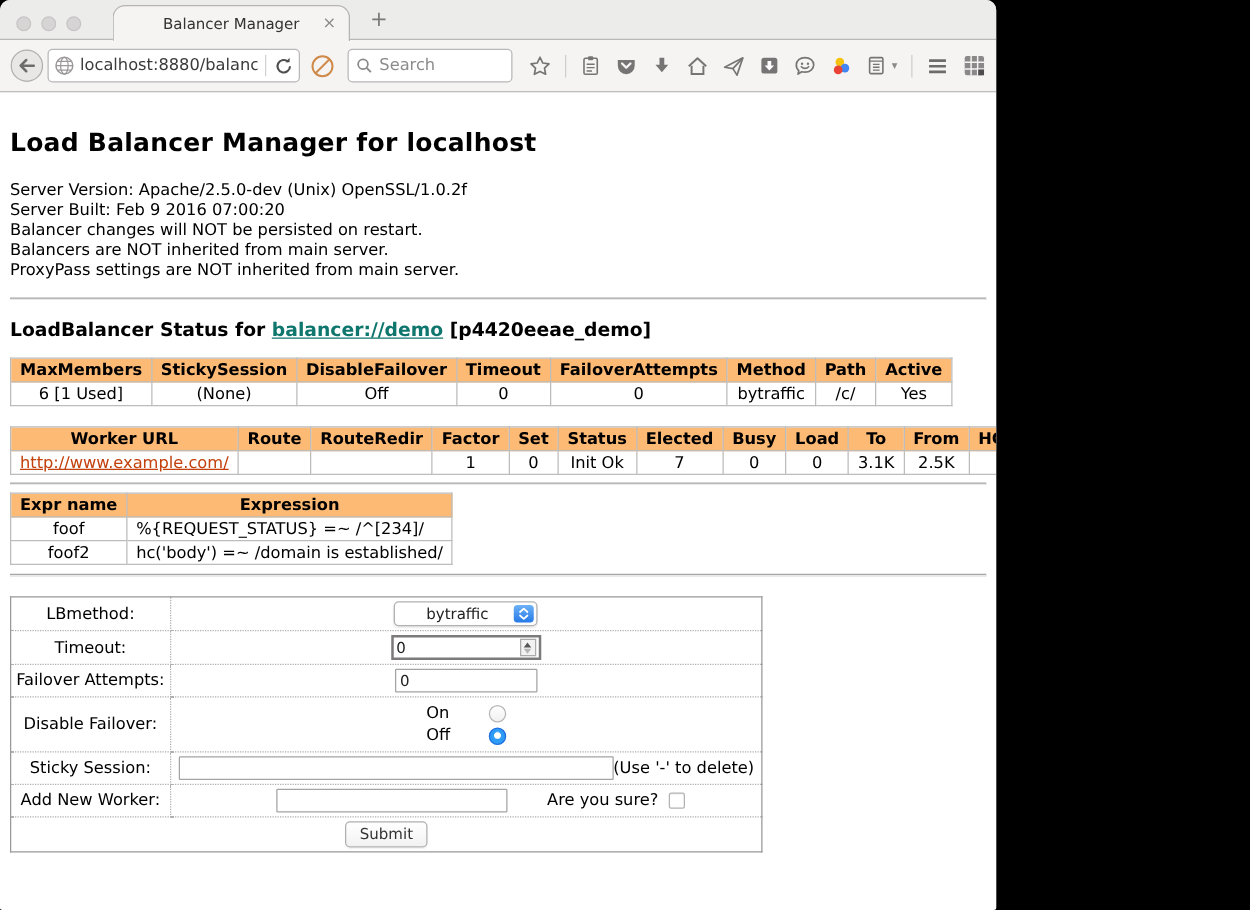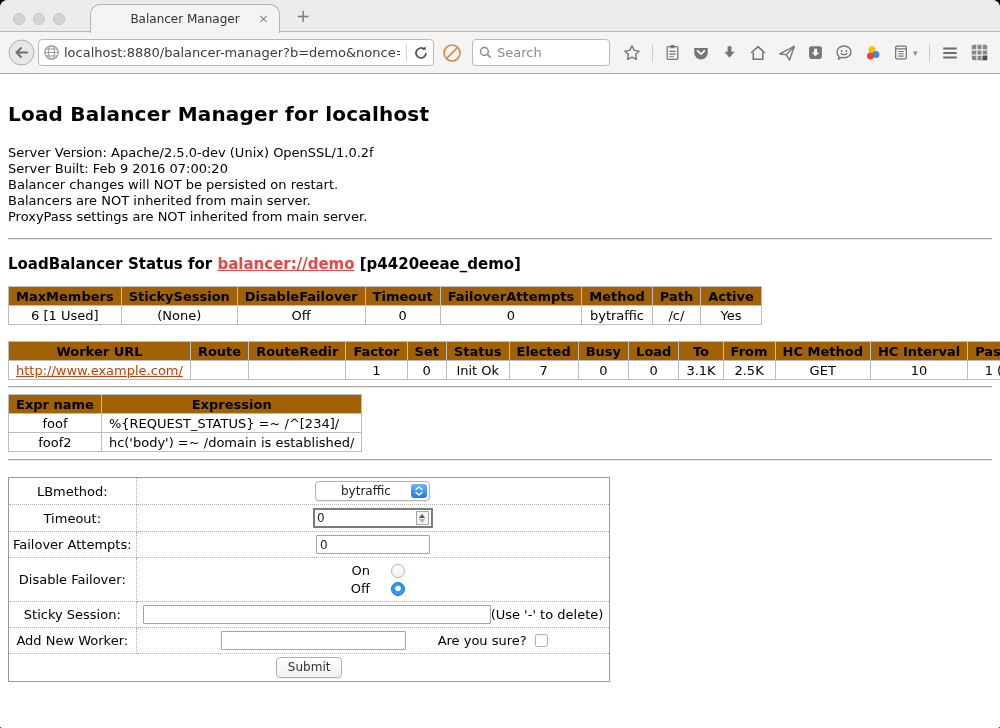--- a/index.html
+++ b/index.html
@@ -1,18 +1,18 @@
 <!DOCTYPE html>
 <html><head>
 <meta charset="utf-8">
 <style>
   * { box-sizing: border-box; margin: 0; padding: 0; }
   html,body { width:1000px; height:728px; }
   body { background:#000; font-family:"DejaVu Sans", sans-serif; }
-  .window { width:1000px; height:728px; border-radius:8px 8px 2px 2px; overflow:hidden; background:#fff; position:relative; }
+  .window { width:797px; height:728px; border-radius:8px 8px 2px 2px; overflow:hidden; background:#fff; position:relative; }
 
   
   .titlebar { height:32px; background:#ececeb; position:relative; border-bottom:1px solid #b9b7b7; }
   .traffic { position:absolute; left:13px; top:13px; display:flex; gap:8px; }
   .traffic span { width:12px; height:12px; border-radius:50%; background:#d6d4d4; border:1px solid #c6c4c4; }
   .tab { position:absolute; left:90px; top:4px; width:190px; height:29px; background:#f5f4f3;
          border:1px solid #b5b3b3; border-bottom:none; border-radius:10px 10px 0 0;
          display:flex; align-items:center; justify-content:center; font-size:12px; color:#333; }
   .tab-close { position:absolute; right:10px; top:6px; color:#8a8a8a; font-size:13px; cursor:default; }
   .newtab { position:absolute; left:296px; top:6px; color:#7b7b7b; font-size:17px; }
@@ -33,25 +33,25 @@
   .tool-icons .vline { width:1px; height:18px; background:#cfcdcd; }
   .caret { color:#8a8a8a; font-size:9px; margin-left:-7px; }
   .icon-btn { display:flex; align-items:center; justify-content:center; }
 
   
   .content { background:#fff; height:653px; padding:0 8px; overflow:hidden; color:#000; }
   h1.pagetitle { font-size:20px; font-weight:bold; letter-spacing:0.2px; padding-top:28px; margin-bottom:19px; }
   .server-info { font-size:13px; line-height:16px; }
   hr.rule { border:none; height:2px; background:#a8a6a6; border-bottom:1px solid #e9e9e9; margin:13px 0 0 0; }
   h3.sect { font-size:15px; font-weight:bold; margin-top:15px; }
-  h3.sect a { color:#ef4444;text-align:center; }
+  h3.sect a { color:#0f766e;text-align:center; }
 
   table.grid { border-collapse:collapse; font-size:13px; margin-top:13px; border:1px solid #868686; }
   table.grid th, table.grid td { border:1px solid #bdbcbc; padding:1px 7px; text-align:center; height:19px; white-space:nowrap; }
-  table.grid th { background:#a16207; font-weight:bold; }
+  table.grid th { background:#fdba74; font-weight:bold; }
   table.grid a { color:#c2410c; }
   table.worker { width:960px; margin-top:16px; }
   table.worker td.lcell { text-align:left; }
   table.health { margin-top:6px; }
   table.health td.expr { text-align:left; }
 
   
   .form-table { width:594px; margin-top:16px; border:1px solid #9a9898; border-collapse:collapse; font-size:13px; }
   .form-table td { border:1px dotted #b0aeae; padding:3px 4px; vertical-align:middle; }
   .form-table td.lbl { width:114px; text-align:center; white-space:nowrap; }
@@ -75,21 +75,21 @@
   .failover-input { width:114px; }
   .sticky-row { display:flex; align-items:center; }
   .sticky-input { width:348px; margin-left:2px; }
   .sticky-hint { margin-left:auto; font-size:13px; padding-right:2px; white-space:nowrap; }
   .worker-row { display:flex; align-items:center; }
   .worker-input { width:185px; margin-left:80px; }
   .sure { margin-left:32px; font-size:13px; display:flex; align-items:center; gap:8px; }
   .mac-check { width:13px; height:13px; border:1px solid #b4b2b2; border-radius:2px; background:#fff; box-shadow:inset 0 1px 1px rgba(0,0,0,.05); }
 
   .radio-stack { display:flex; flex-direction:column; align-items:center; gap:3px; padding:2px 0; }
-  .radio-line { display:flex; align-items:center; gap:21px; width:64px; justify-content:flex-end; }
+  .radio-line { display:flex; align-items:center; gap:21px; width:64px; justify-content:space-between; }
   .radio-line .rlabel { font-size:13px; }
   .mac-radio { width:14px; height:14px; border-radius:50%; border:1px solid #b6b4b4; background:linear-gradient(#fff,#f1f1f1); flex:none; }
   .mac-radio.checked { border:1px solid #1d6fe0; background:radial-gradient(circle at 50% 45%, #ffffff 0 2.5px, #2e9bf7 3px 100%); }
 
   .submit-row { text-align:center; padding:3px 0 4px 0; }
   button.mac-btn { font-family:inherit; font-size:12px; color:#333; background:linear-gradient(#fff,#f3f2f2);
                    border:1px solid #b1afaf; border-radius:4px; padding:2px 11px 3px 11px; box-shadow:0 1px 1px rgba(0,0,0,.06); }
   svg { vertical-align:middle; }
 </style>
 </head>

